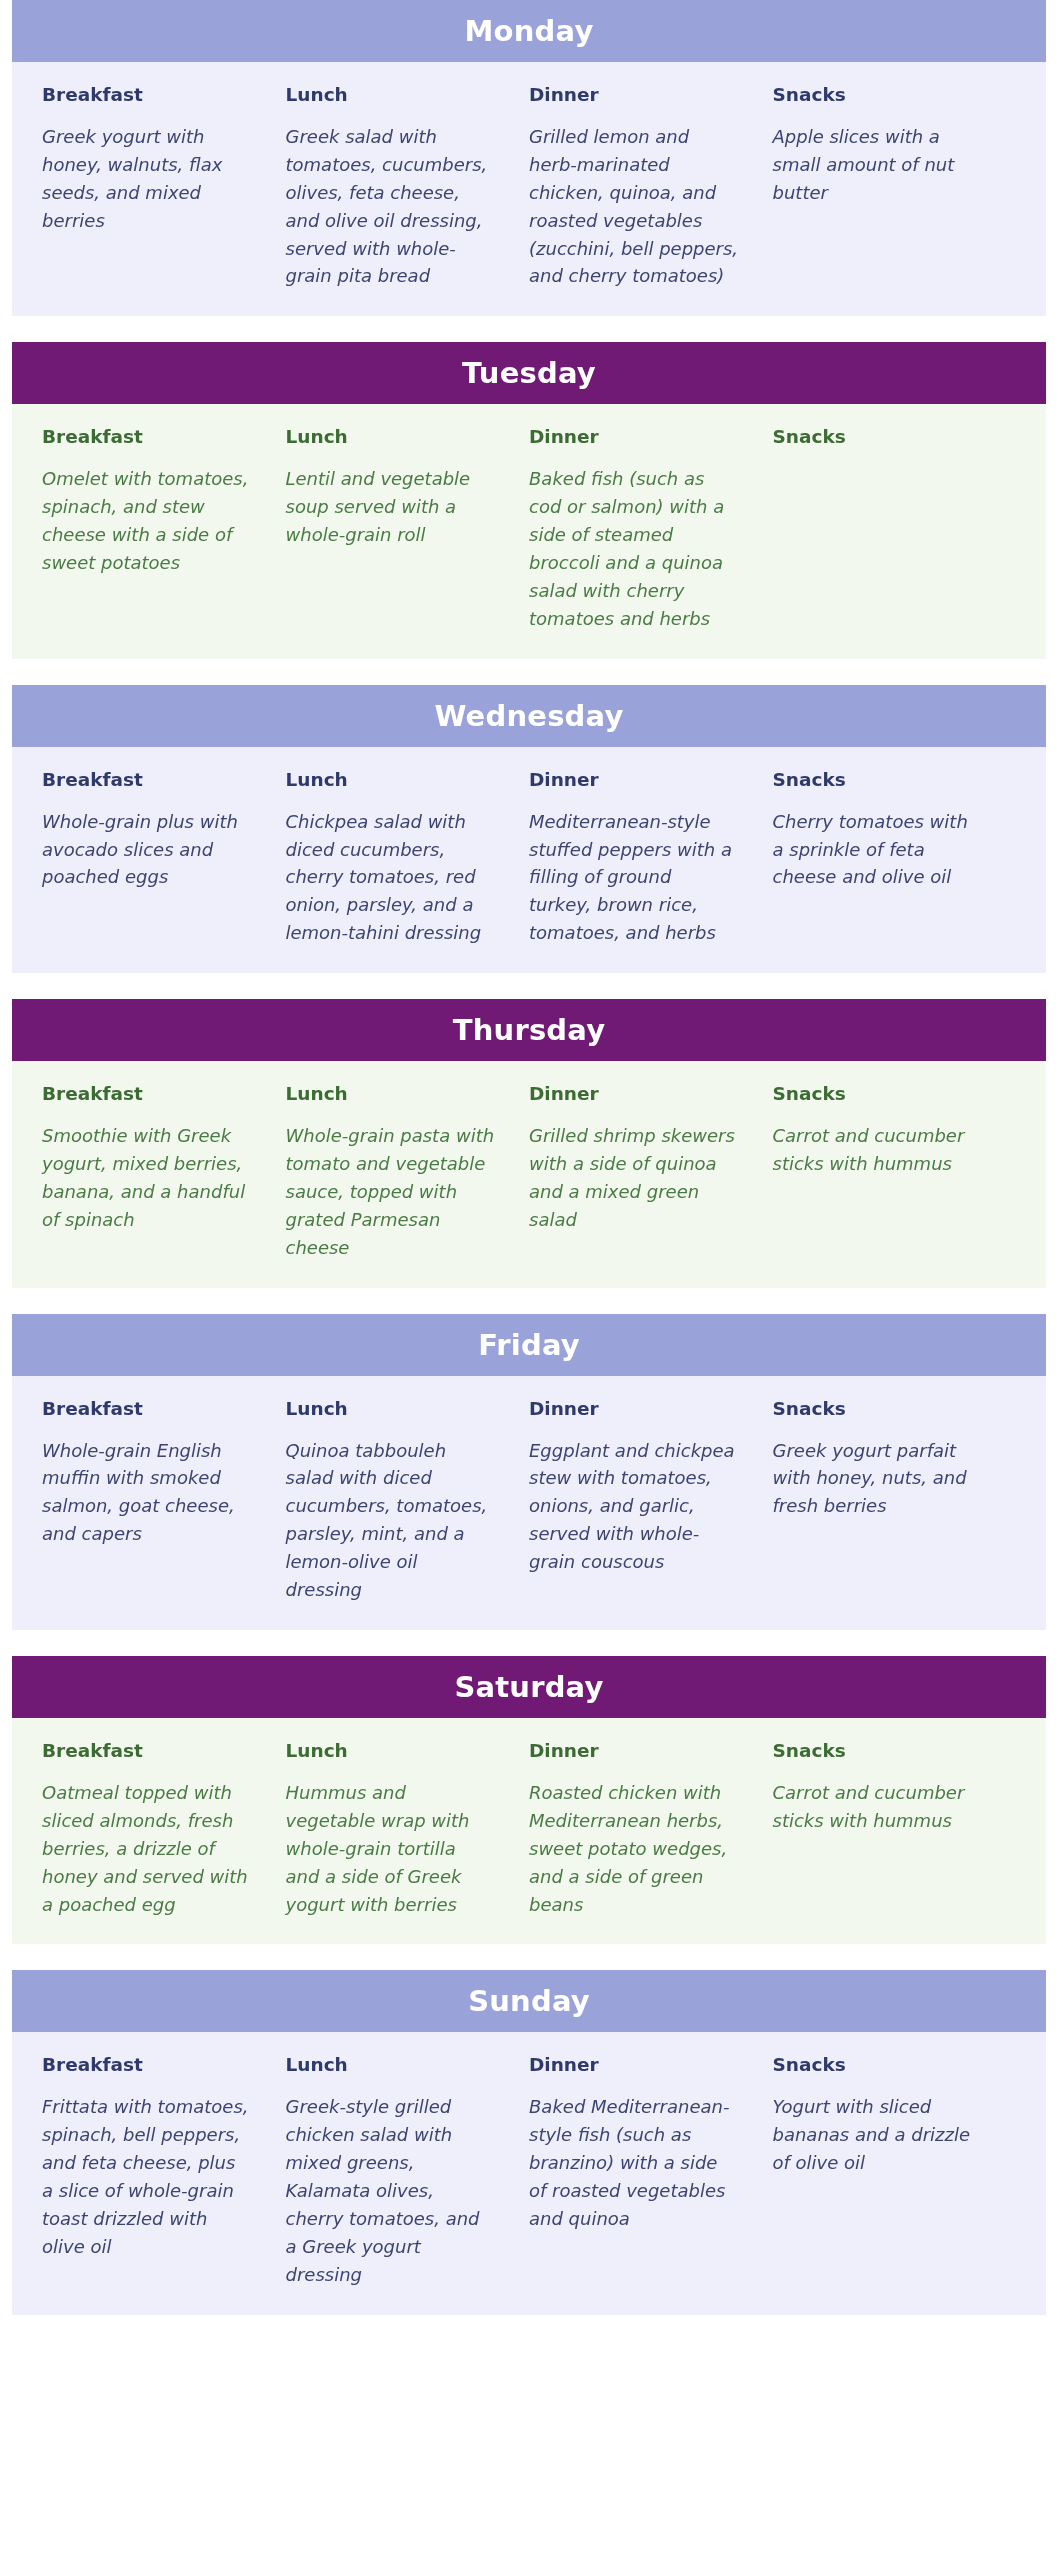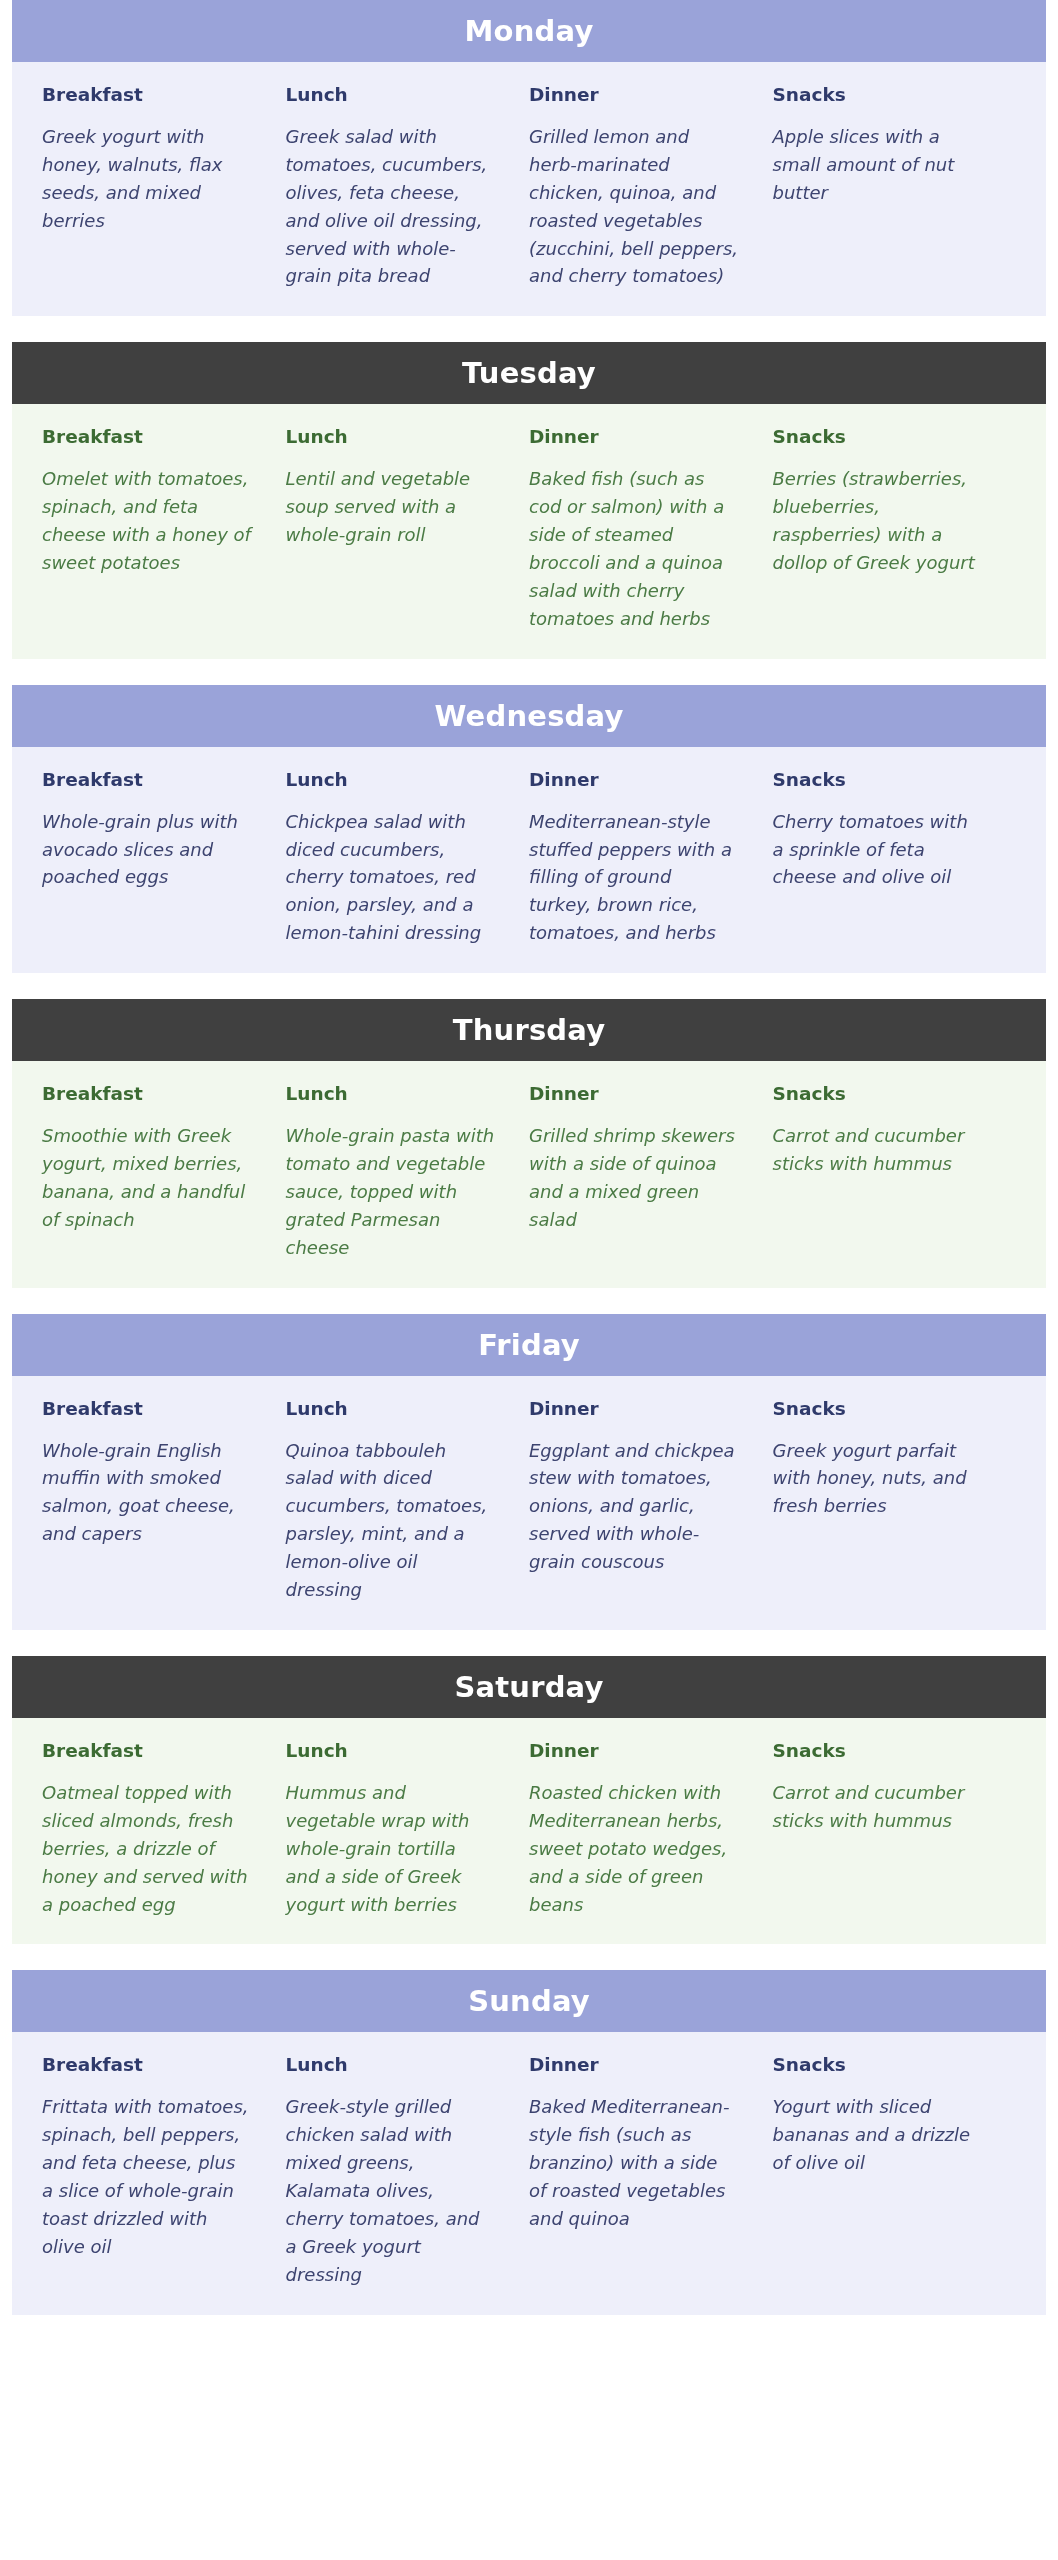--- a/index.html
+++ b/index.html
@@ -25,21 +25,21 @@
     display: flex;
     align-items: center;
     justify-content: center;
     color: #ffffff;
     font-size: 29px;
     font-weight: bold;
     letter-spacing: 0.2px;
     margin: 0 12px;
   }
   .day-header.purple { background: #9aa3d9; }
-  .day-header.green  { background: #404040; }
+  .day-header.green  { background: #701a75; }
 
   .meals {
     display: flex;
     margin: 0 12px;
     box-sizing: border-box;
     padding: 22px 30px 26px 30px;
   }
   .meals.purple { background: #eeeffa; }
   .meals.green  { background: #f2f8ee; }
 
@@ -89,33 +89,32 @@
         <div class="meal-text purple">Apple slices with a small amount of nut butter</div>
       </div>
     </div>
   </div>
 
   <div class="day-block">
     <div class="day-header green">Tuesday</div>
     <div class="meals green">
       <div class="meal-col">
         <div class="meal-title green">Breakfast</div>
-        <div class="meal-text green">Omelet with tomatoes, spinach, and feta cheese with a honey of sweet potatoes</div>
+        <div class="meal-text green">Omelet with tomatoes, spinach, and stew cheese with a side of sweet potatoes</div>
       </div>
       <div class="meal-col">
         <div class="meal-title green">Lunch</div>
         <div class="meal-text green">Lentil and vegetable soup served with a whole-grain roll</div>
       </div>
       <div class="meal-col">
         <div class="meal-title green">Dinner</div>
         <div class="meal-text green">Baked fish (such as cod or salmon) with a side of steamed broccoli and a quinoa salad with cherry tomatoes and herbs</div>
       </div>
       <div class="meal-col">
         <div class="meal-title green">Snacks</div>
-        <div class="meal-text green">Berries (strawberries, blueberries, raspberries) with a dollop of Greek yogurt</div>
       </div>
     </div>
   </div>
 
   <div class="day-block">
     <div class="day-header purple">Wednesday</div>
     <div class="meals purple">
       <div class="meal-col">
         <div class="meal-title purple">Breakfast</div>
         <div class="meal-text purple">Whole-grain plus with avocado slices and poached eggs</div>

